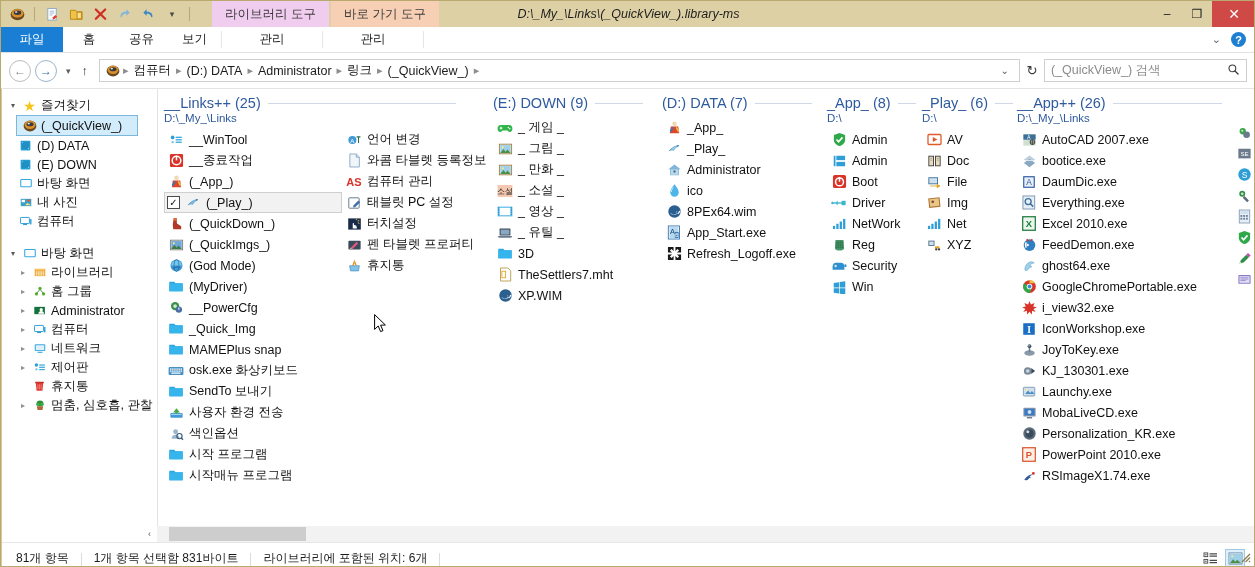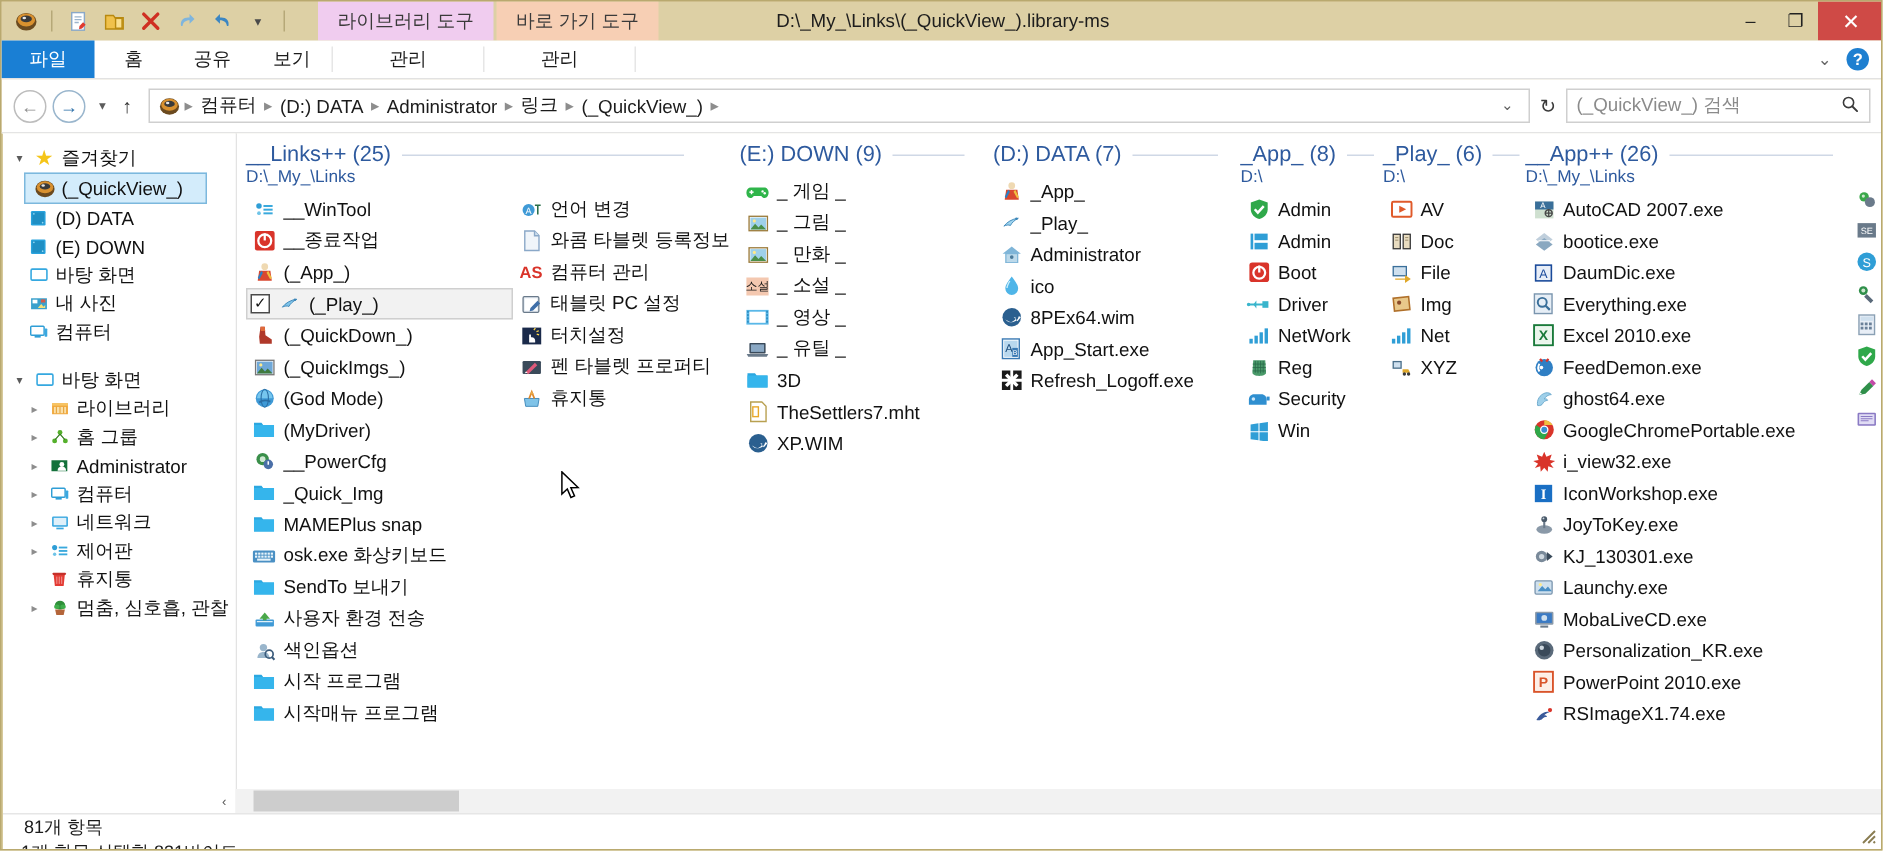--- a/index.html
+++ b/index.html
@@ -27,21 +27,21 @@
   }
   #qat { display: flex; align-items: center; height: 26px; padding-left: 6px; gap: 4px; }
   .qat-icon {
     width: 20px; height: 20px; display: flex; align-items: center;
     justify-content: center; font-size: 13px; line-height: 1;
   }
   .qat-sep { width: 1px; height: 14px; background: #b6a878; margin: 0 3px; }
   #title-text {
     position: absolute; left: 0; right: 0; top: 0; height: 26px;
     line-height: 26px; text-align: center;
-    font-size: 12.5px; color: #1d1d1d; pointer-events: none;
+    font-size: 12.5px; color: #1d1d1d; pointer-events: none; font-style: italic;
   }
   #wincontrols {
     position: absolute; right: 0; top: 0; height: 26px;
     display: flex; align-items: stretch;
   }
   .wc {
     width: 30px; display: flex; align-items: center; justify-content: center;
     font-size: 12px; color: #222;
   }
   .wc.close { width: 44px; background: #cf4a46; color: #fff; font-size: 14px; }
@@ -193,22 +193,22 @@
     display: flex; align-items: center; justify-content: flex-end;
   }
   #hs-arrow { width: 15px; text-align: center; color: #5a5a5a; font-size: 9px; }
   #hs-track { flex: 1; height: 16px; background: #f2f2f2; position: relative; }
   #hs-thumb {
     position: absolute; left: 12px; top: 1px; width: 137px; height: 14px;
     background: #cdcdcd;
   }
   #status {
     position: absolute; left: 1px; top: 541px; width: 1253px; height: 25px;
-    background: #fff; display: flex; align-items: flex-start;
-    border-top: 1px solid #e6e6e6; font-size: 12px; color: #1b1b1b; flex-direction: column;
+    background: #fff; display: flex; align-items: flex-end;
+    border-top: 1px solid #e6e6e6; font-size: 12px; color: #1b1b1b;
   }
   .st { padding: 0 12px; }
   .st.first { padding-left: 14px; }
   .stsep { width: 1px; height: 14px; background: #dcdcdc; }
   #status-right {
     margin-left: auto; display: flex; align-items: center;
     gap: 5px; padding-right: 10px;
   }
   .viewbtn {
     width: 20px; height: 18px; display: flex; align-items: center;

